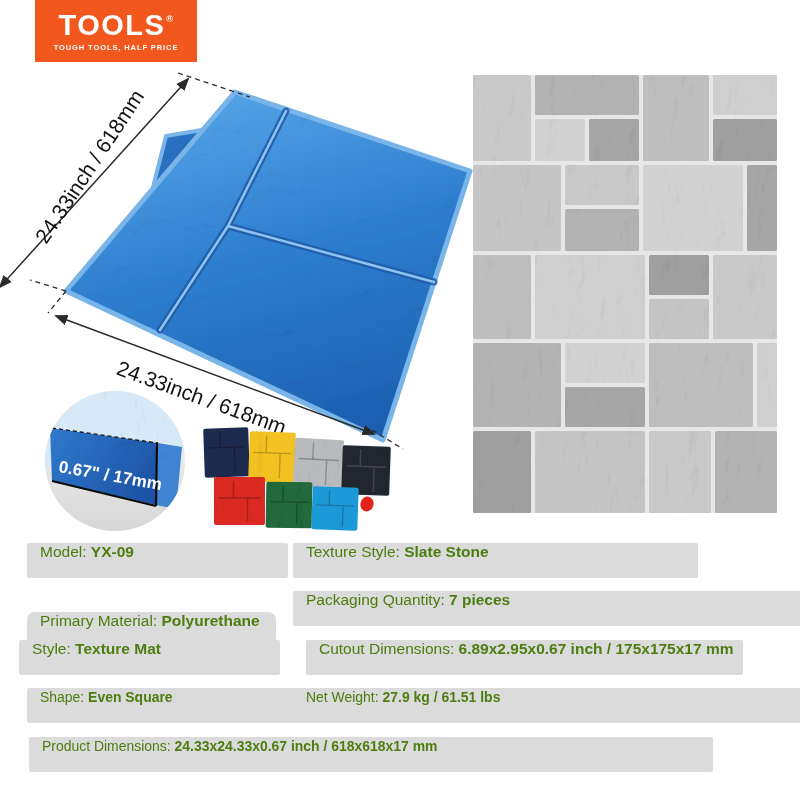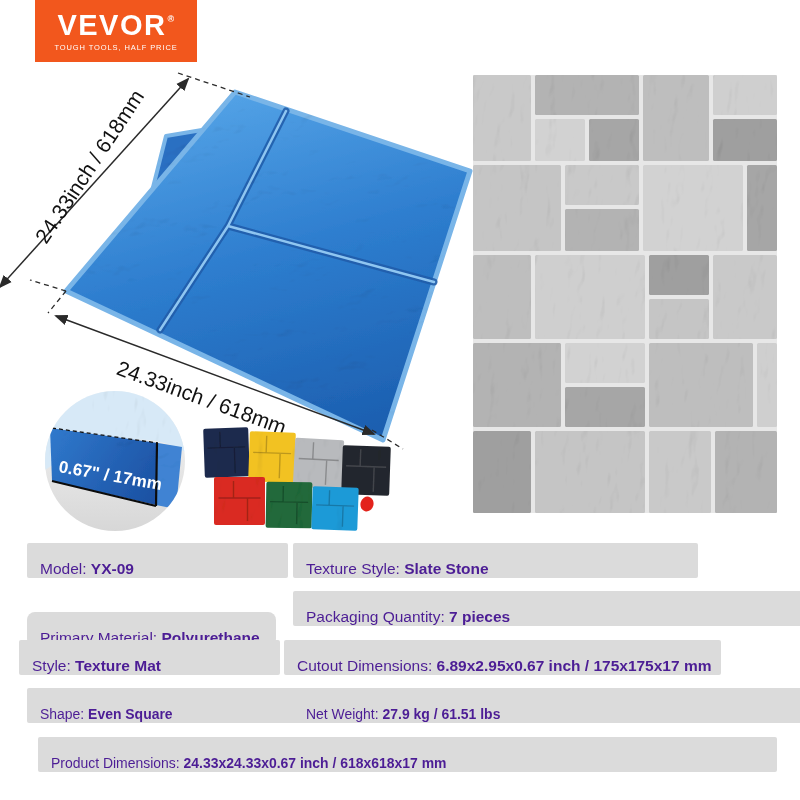--- a/index.html
+++ b/index.html
@@ -4,24 +4,24 @@
 <style>
   html,body{margin:0;padding:0;}
   body{width:800px;height:800px;position:relative;background:#ffffff;overflow:hidden;
        font-family:"Liberation Sans", sans-serif;}
   #hero{position:absolute;left:0;top:0;}
   
   #logo{position:absolute;left:35px;top:0;width:162px;height:62px;background:#F2571D;
         color:#fff;display:flex;flex-direction:column;align-items:center;justify-content:center;}
   #logo .brand{font-size:29px;font-weight:800;letter-spacing:1.5px;line-height:1;}
   #logo .brand sup{font-size:9px;font-weight:700;position:relative;top:-2px;left:1px;}
-  #logo .slogan{font-size:7.5px;font-weight:400;letter-spacing:0.9px;margin-top:3px;white-space:nowrap;}
+  #logo .slogan{font-size:7.5px;font-weight:700;letter-spacing:0.9px;margin-top:3px;white-space:nowrap;}
   
   .cell{position:absolute;height:35px;background:#dbdbdb;border-radius:2px;
-        font-size:15.5px;color:#4c1d95;display:flex;align-items:flex-end;
+        font-size:15.5px;color:#4d7c0f;display:flex;align-items:flex-start;
         padding-left:13px;box-sizing:border-box;white-space:nowrap;overflow:hidden;}
   .cell .txt{display:inline-block;}
   .cell b{font-weight:700;}
   .cell.narrow .txt{transform:scaleX(.9);transform-origin:left center;}
   svg text{font-family:"Liberation Sans", sans-serif;}
 </style>
 </head>
 <body>
 
 <svg id="hero" width="800" height="800" viewBox="0 0 800 800">
@@ -154,45 +154,45 @@
       </g>
     <g transform="translate(335,508.5) rotate(2)">
         <rect x="-23" y="-21.5" width="46" height="43" rx="2" fill="#1f9ad7"></rect>
         <path d="M-19,-3 H19 M-6,-18 V-3 M8,-3 V18" stroke="rgba(0,0,0,.22)" stroke-width="1.4" fill="none"></path>
       </g>
     <ellipse cx="367" cy="504" rx="6.5" ry="7.5" transform="rotate(15 367 504)" fill="#e3241c"></ellipse>
   </g>
 </svg>
 
 <div id="logo">
-  <div class="brand"><span>VEVOR</span><sup>®</sup></div>
+  <div class="brand"><span>TOOLS</span><sup>®</sup></div>
   <div class="slogan">TOUGH TOOLS, HALF PRICE</div>
 </div>
 
 <div>
   <div class="cell" style="left:27px;top:543px;width:261px;">
       <span class="txt"><span>Model: </span><b>YX-09</b></span>
     </div>
   <div class="cell" style="left:293px;top:543px;width:405px;">
       <span class="txt"><span>Texture Style: </span><b>Slate Stone</b></span>
     </div>
   <div class="cell" style="left:27px;top:612px;width:249px;border-radius:8px;">
       <span class="txt"><span>Primary Material: </span><b>Polyurethane</b></span>
     </div>
   <div class="cell" style="left:293px;top:591px;width:548px;">
       <span class="txt"><span>Packaging Quantity: </span><b>7 pieces</b></span>
     </div>
   <div class="cell" style="left:19px;top:640px;width:261px;">
       <span class="txt"><span>Style: </span><b>Texture Mat</b></span>
     </div>
-  <div class="cell" style="left:284px;top:640px;width:437px;">
+  <div class="cell" style="left:306px;top:640px;width:437px;">
       <span class="txt"><span>Cutout Dimensions: </span><b>6.89x2.95x0.67 inch / 175x175x17 mm</b></span>
     </div>
   <div class="cell narrow" style="left:27px;top:688px;width:301px;">
       <span class="txt"><span>Shape: </span><b>Even Square</b></span>
     </div>
   <div class="cell narrow" style="left:293px;top:688px;width:585px;">
       <span class="txt"><span>Net Weight: </span><b>27.9 kg / 61.51 lbs</b></span>
     </div>
-  <div class="cell narrow" style="left:38px;top:737px;width:739px;">
+  <div class="cell narrow" style="left:29px;top:737px;width:684px;">
       <span class="txt"><span>Product Dimensions: </span><b>24.33x24.33x0.67 inch / 618x618x17 mm</b></span>
     </div>
 </div>
 
 </body></html>

